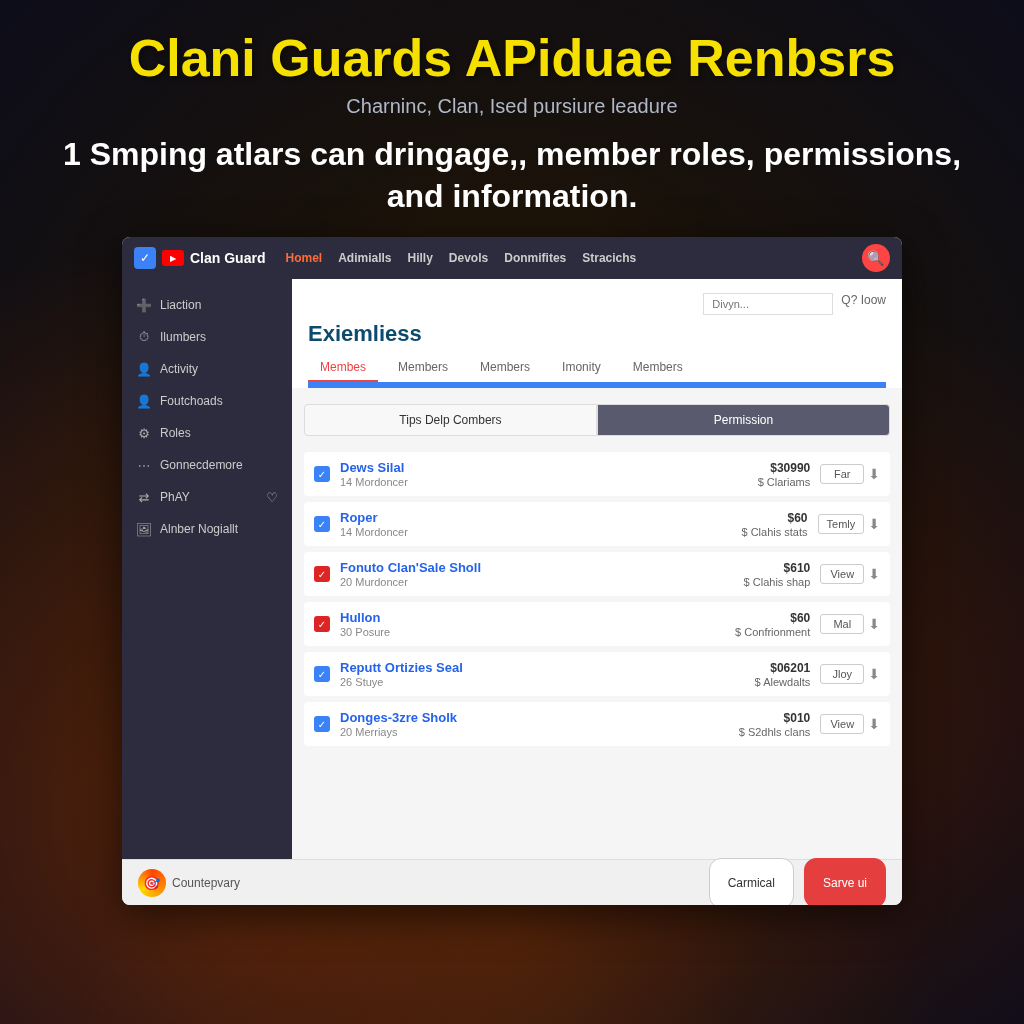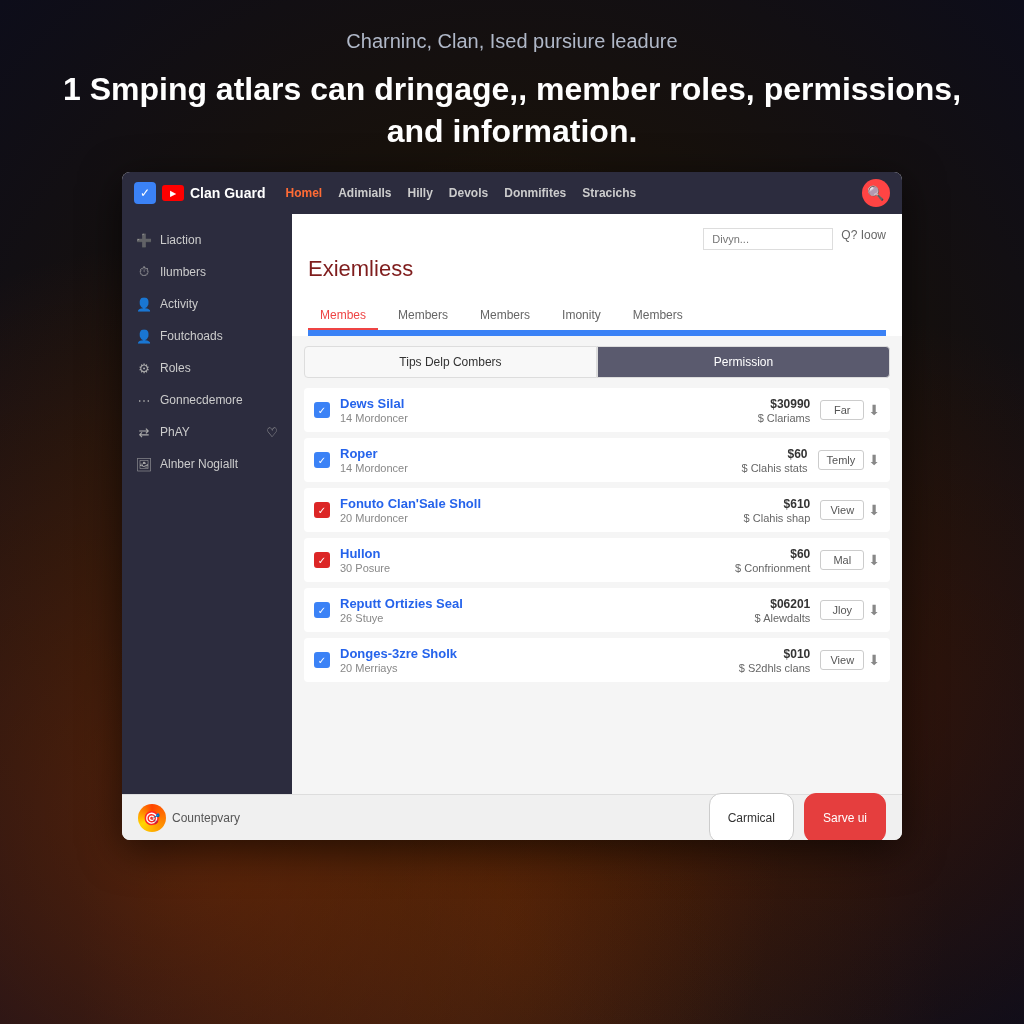--- a/index.html
+++ b/index.html
@@ -194,23 +194,23 @@
       flex-direction: column;
     }
 
     .content-header {
       padding: 14px 16px 0;
       background: white;
     }
 
     .content-title {
       font-size: 22px;
-      font-weight: normal;
-      color: #7f1d1d;
-      margin-bottom: 20px;
+      font-weight: bold;
+      color: #0c4a6e;
+      margin-bottom: 7px;
     }
 
     .search-row {
       display: flex;
       justify-content: flex-end;
       margin-bottom: 6px;
       gap: 8px;
     }
 
     .search-box {
@@ -246,21 +246,21 @@
 
     .tab.active {
       color: #e44;
       border-bottom: 2px solid #e44;
     }
 
     
     .action-buttons {
       display: flex;
       gap: 0;
-      margin: 10px 12px;
+      margin: 16px 12px;
     }
 
     .action-btn {
       flex: 1;
       padding: 8px;
       font-size: 12px;
       border: 1px solid #ddd;
       cursor: pointer;
       text-align: center;
     }
@@ -425,20 +425,21 @@
 
     .sidebar-items-group {
       flex: 1;
     }
   </style>
 </head>
 <body>
 
 <div class="page-container">
 
+  <h1 class="main-title">Clani Guards APiduae Renbsrs</h1>
   <p class="subtitle">Charninc, Clan, Ised pursiure leadure</p>
   <p class="description">1 Smping atlars can dringage,, member roles, permissions, and information.</p>
 
   <div class="app-window">
 
     <nav class="navbar">
       <div class="nav-logo-area">
         <div class="nav-shield">✓</div>
         <div class="nav-youtube"></div>
         <span class="nav-brand">Clan Guard</span>

